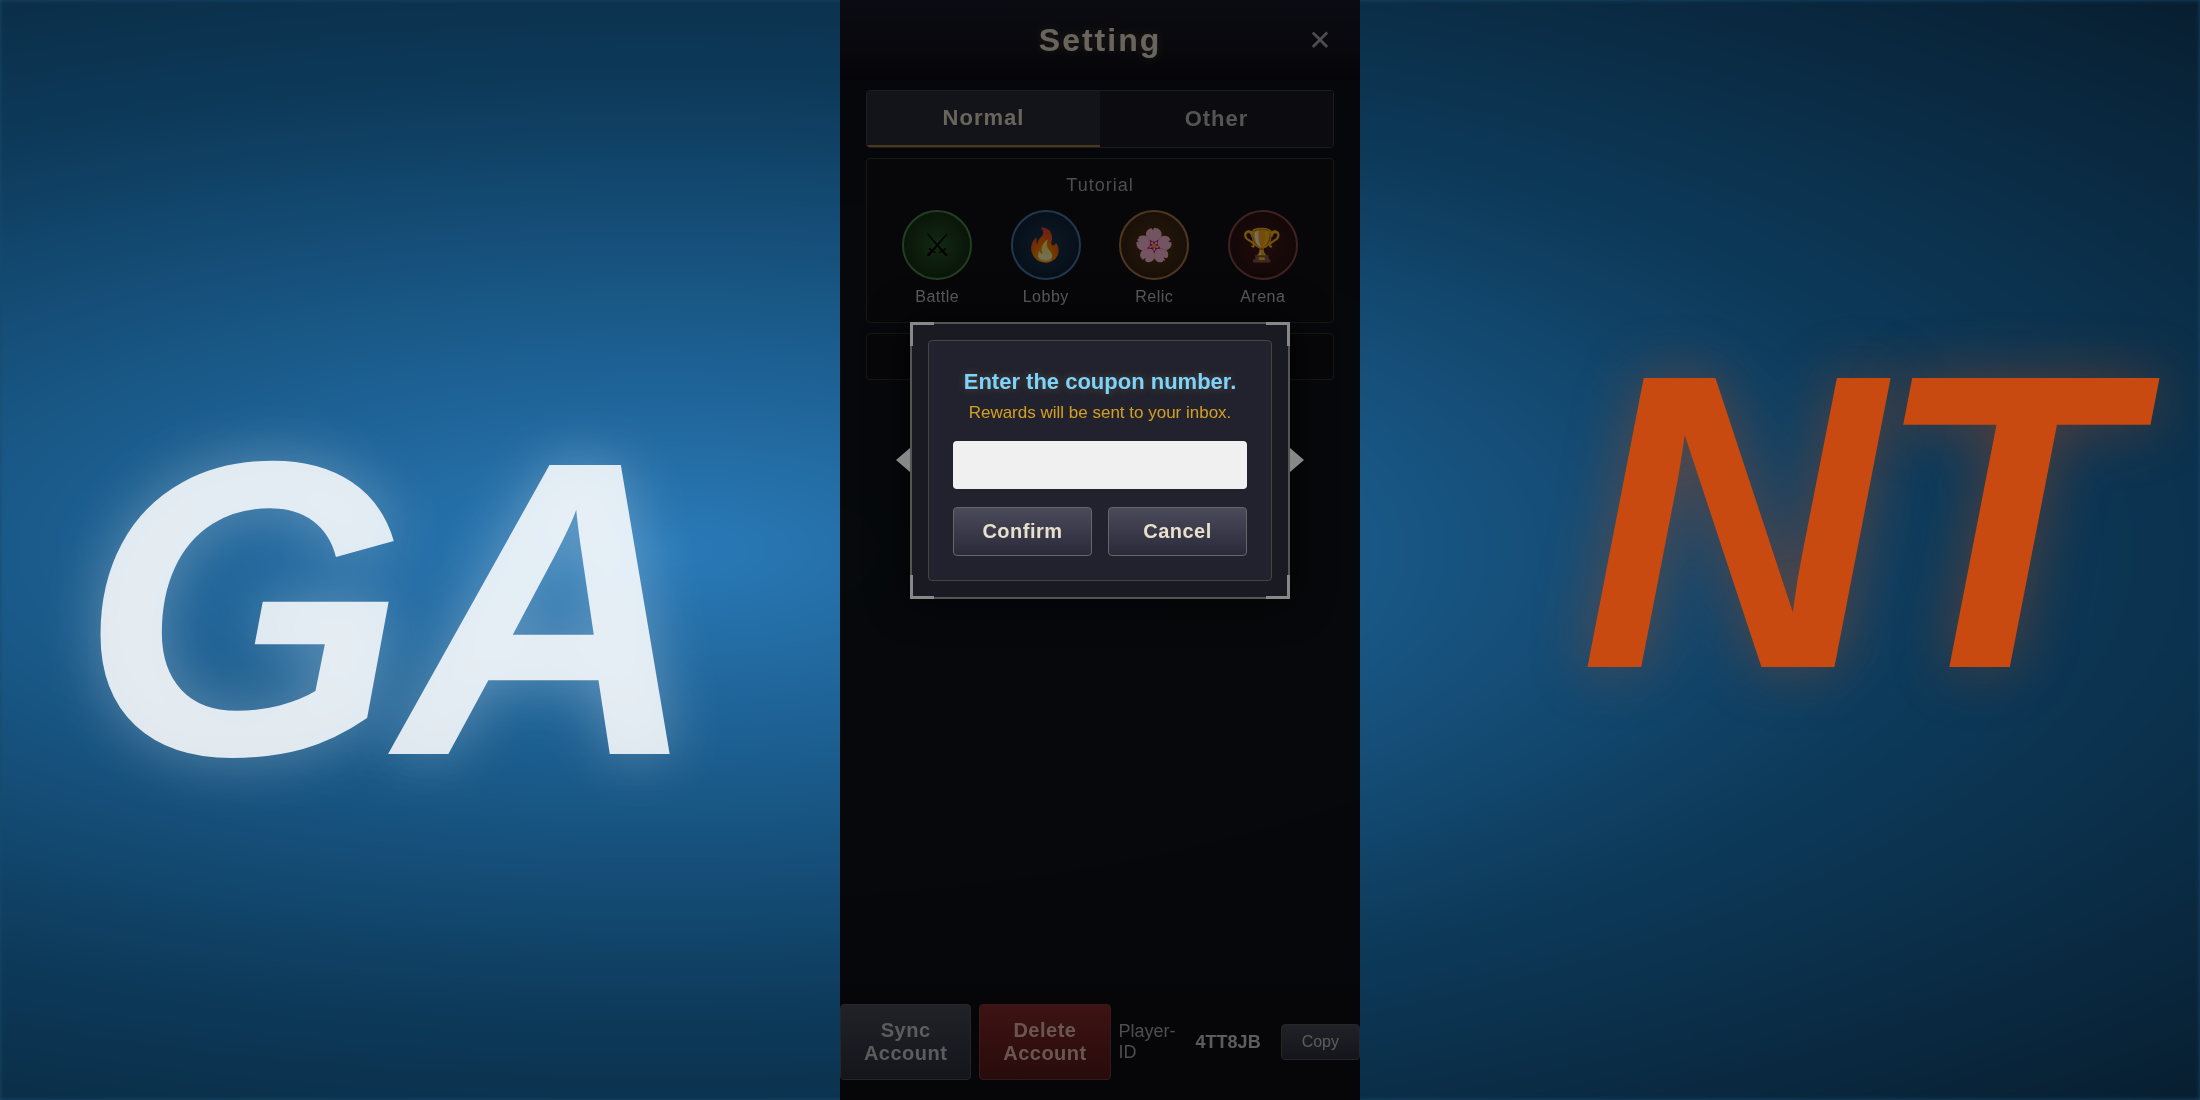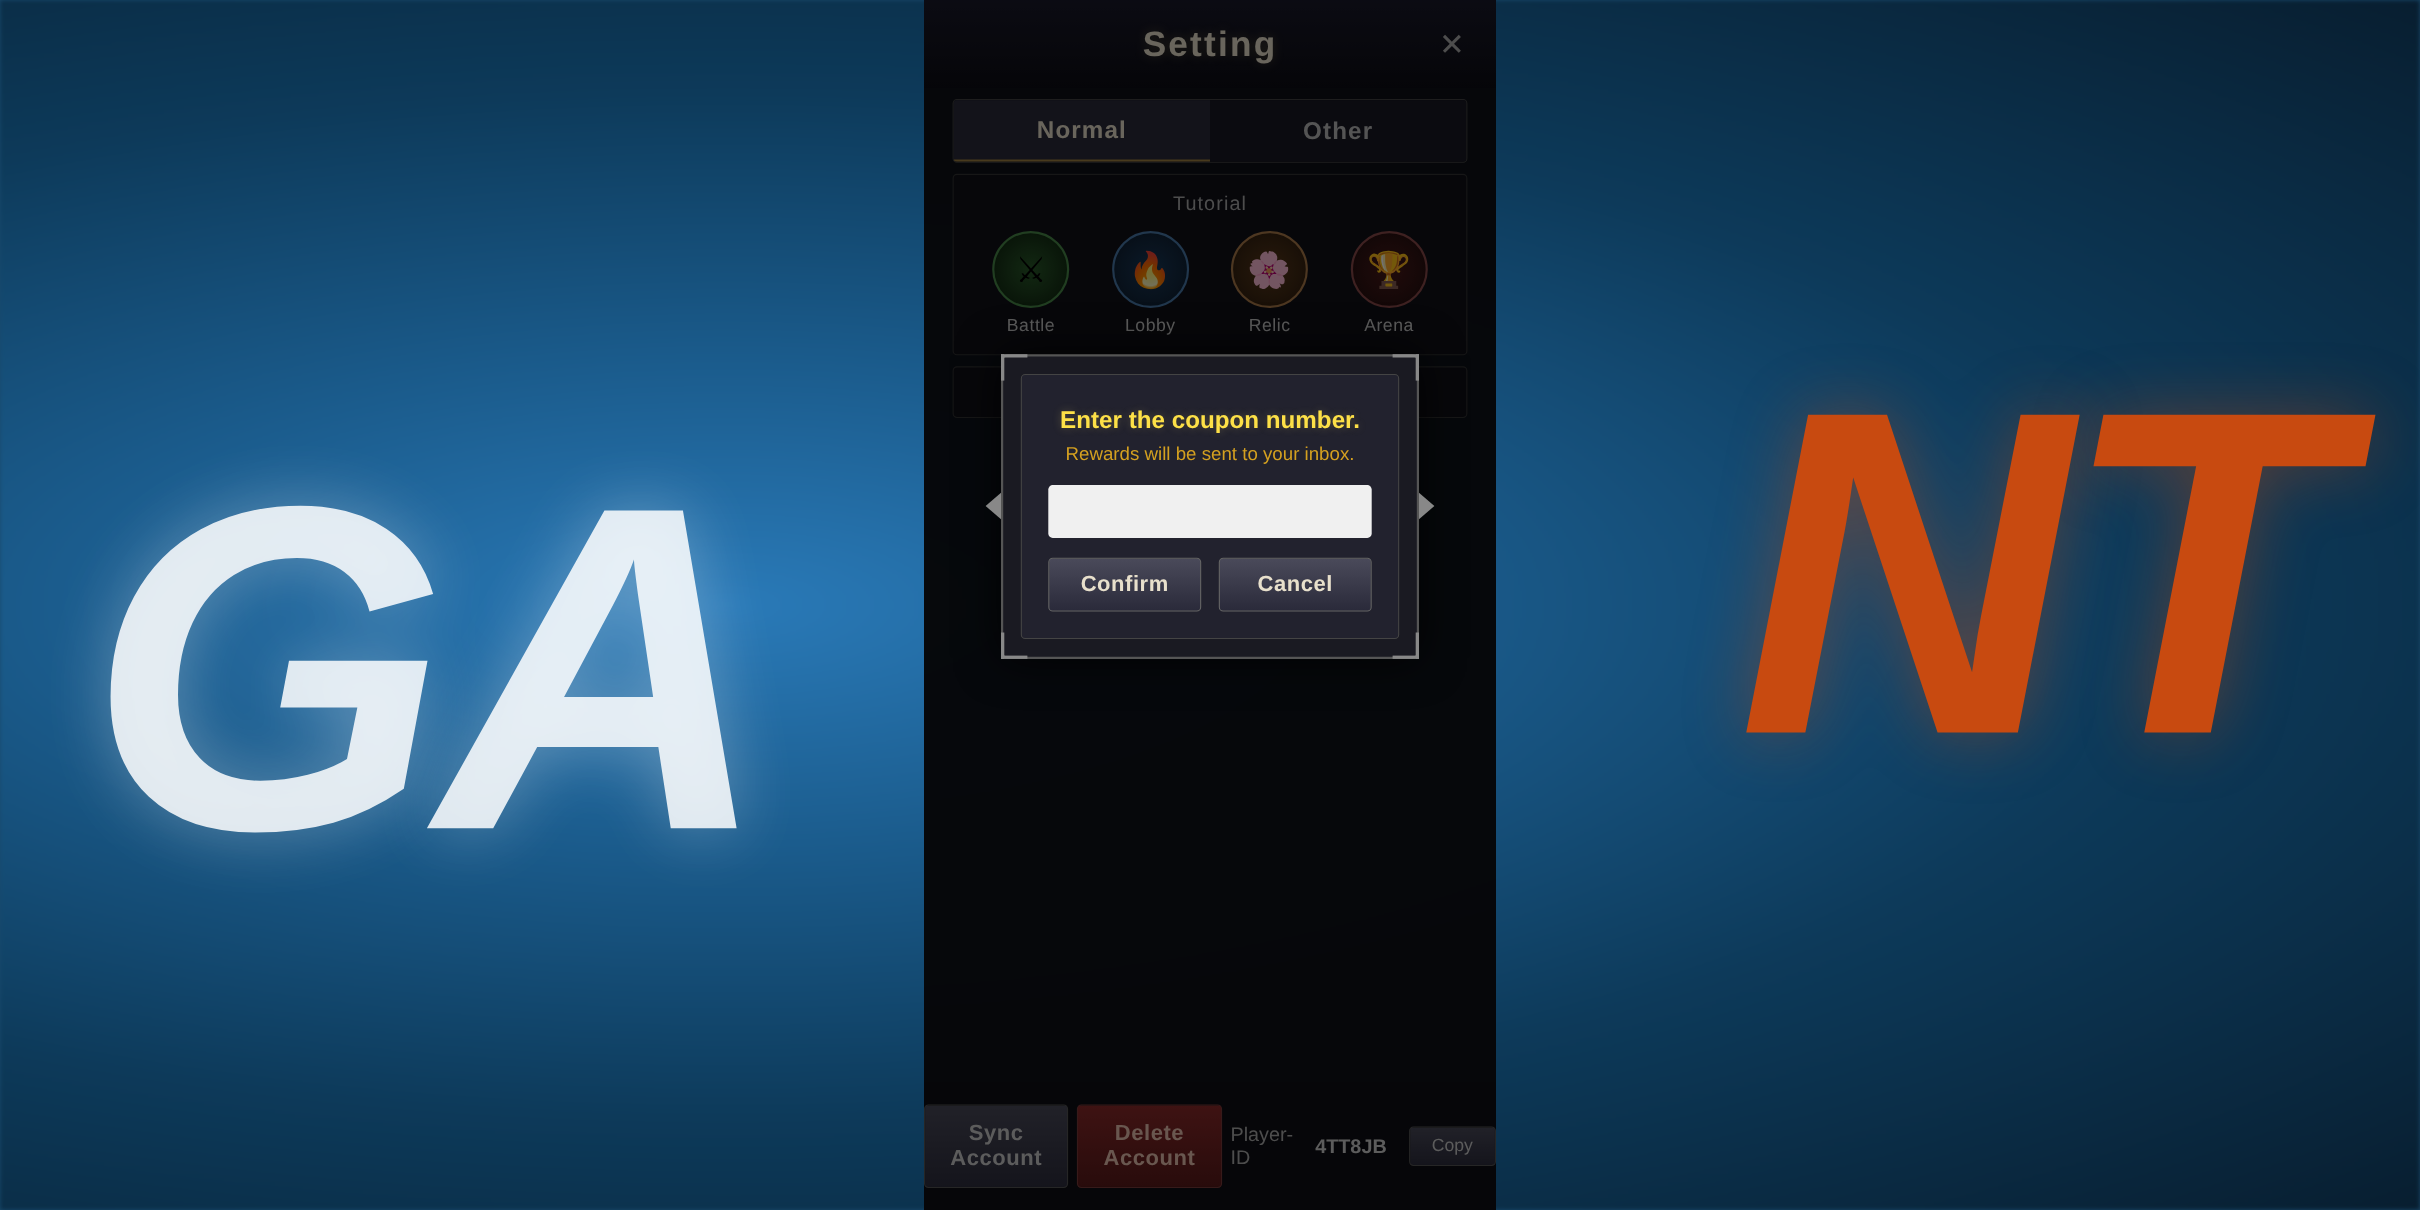--- a/index.html
+++ b/index.html
@@ -281,21 +281,21 @@
       border: 1px solid #444;
       border-radius: 4px;
       padding: 28px 24px 24px;
       display: flex;
       flex-direction: column;
       align-items: center;
       gap: 18px;
     }
 
     .dialog-title {
-      color: #fde047;
+      color: #7dd3fc;
       font-size: 22px;
       font-weight: 700;
       text-align: center;
       text-shadow: 0 0 8px rgba(200,180,100,0.3);
     }
 
     .dialog-subtitle {
       color: #d4a020;
       font-size: 17px;
       text-align: right;

